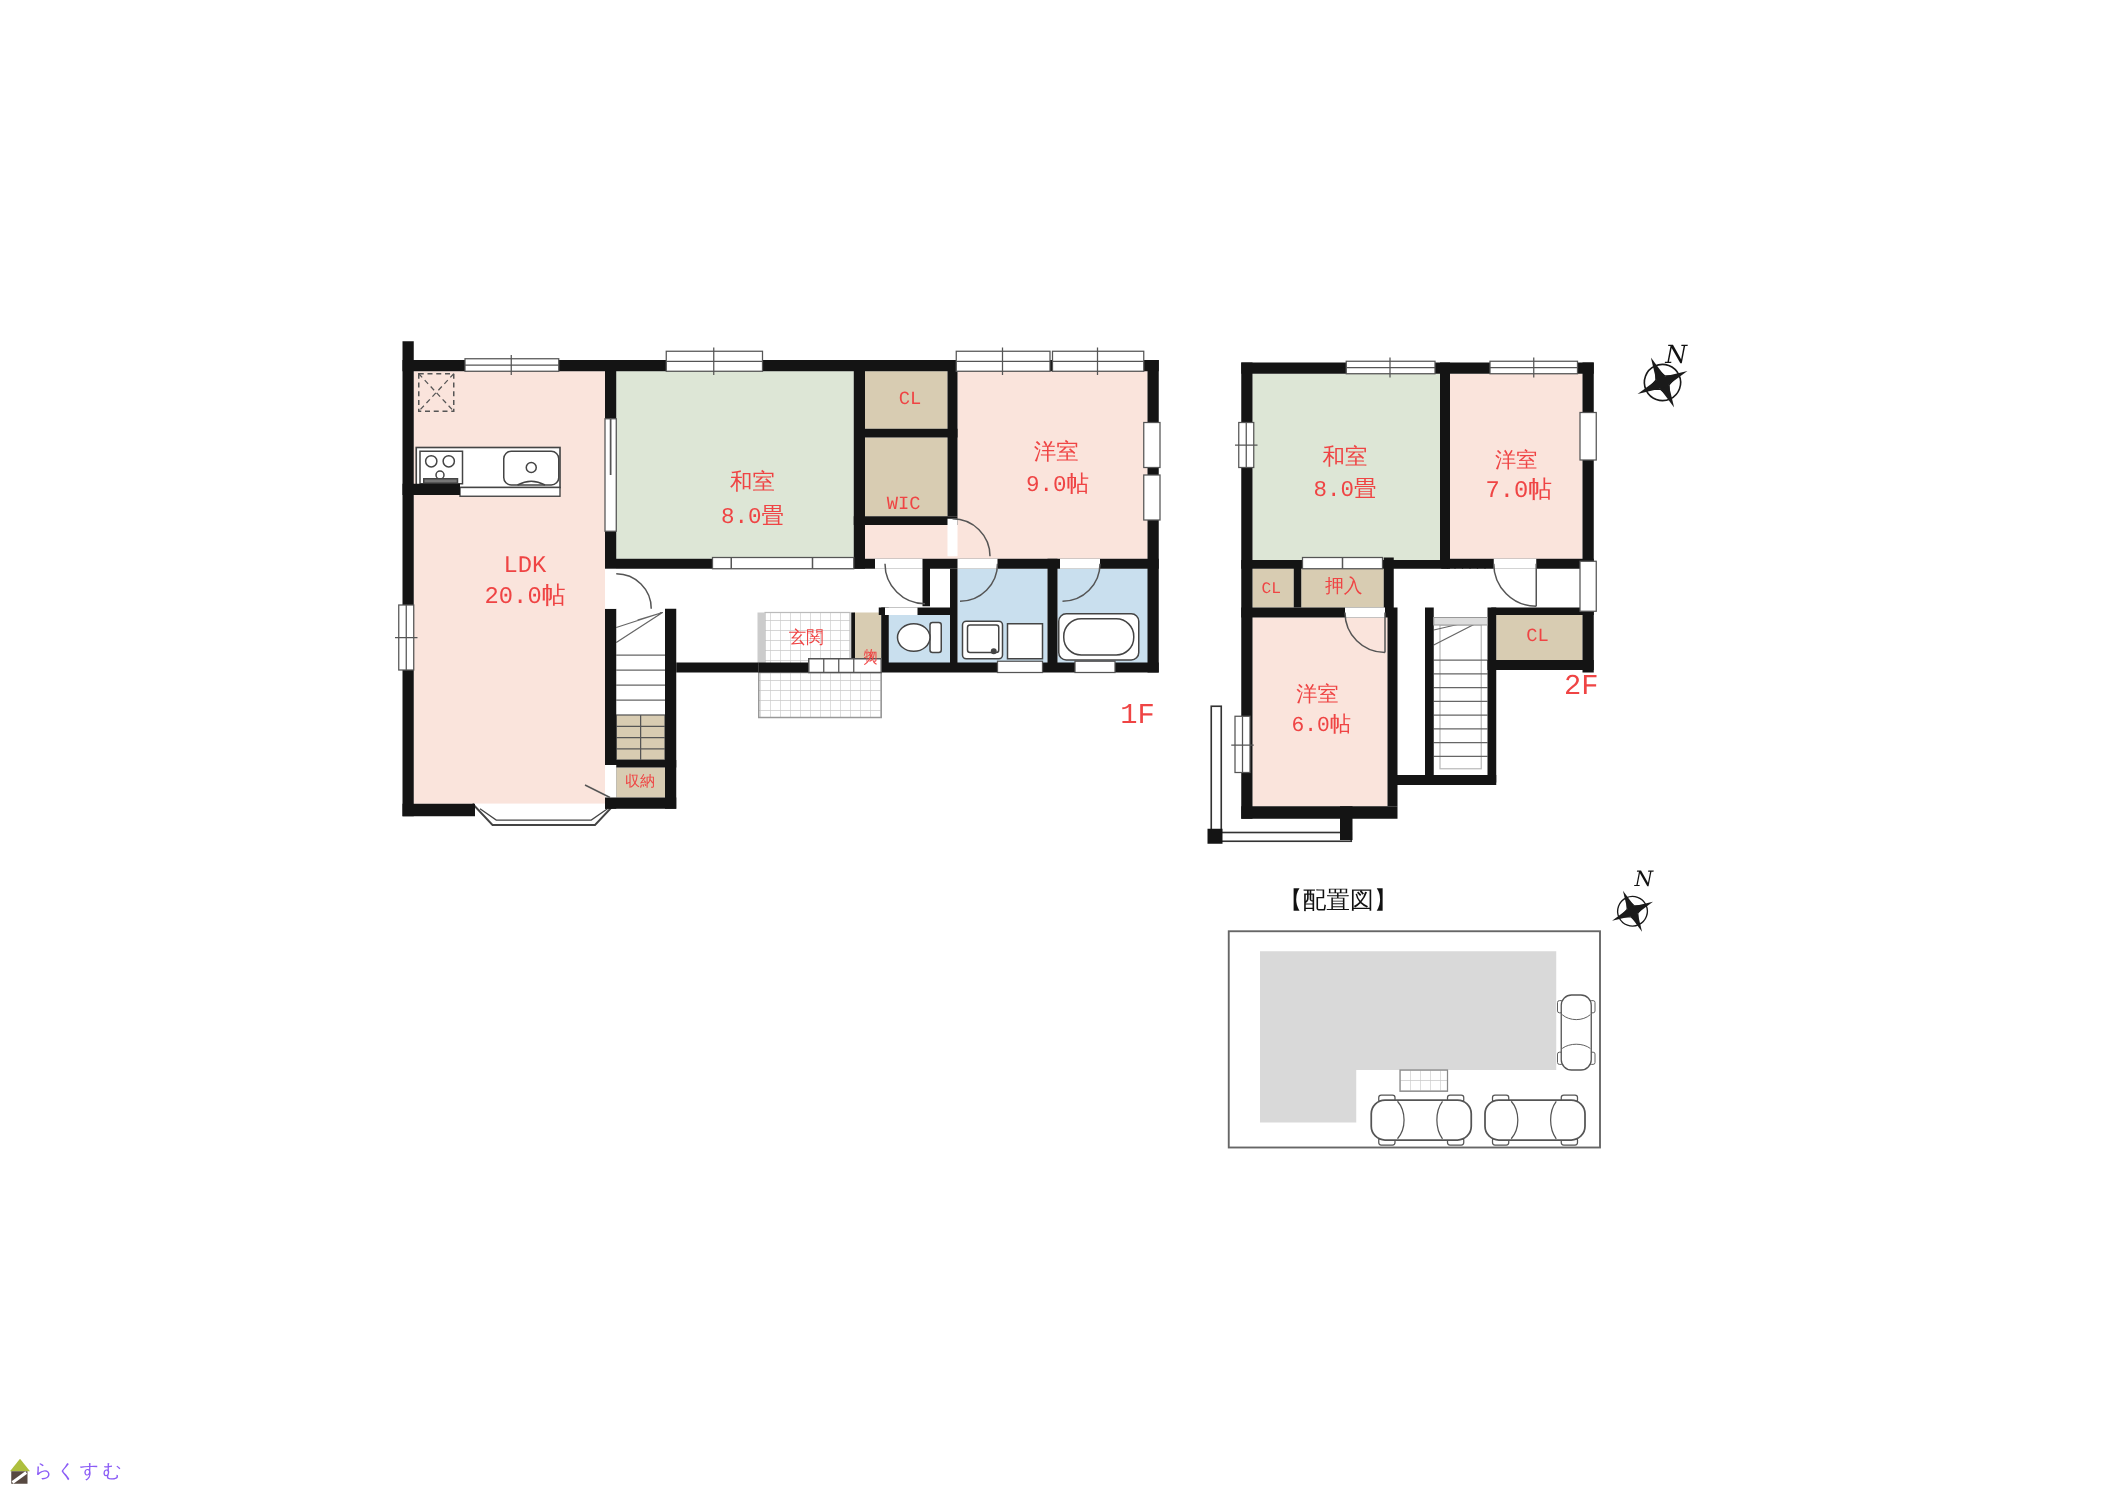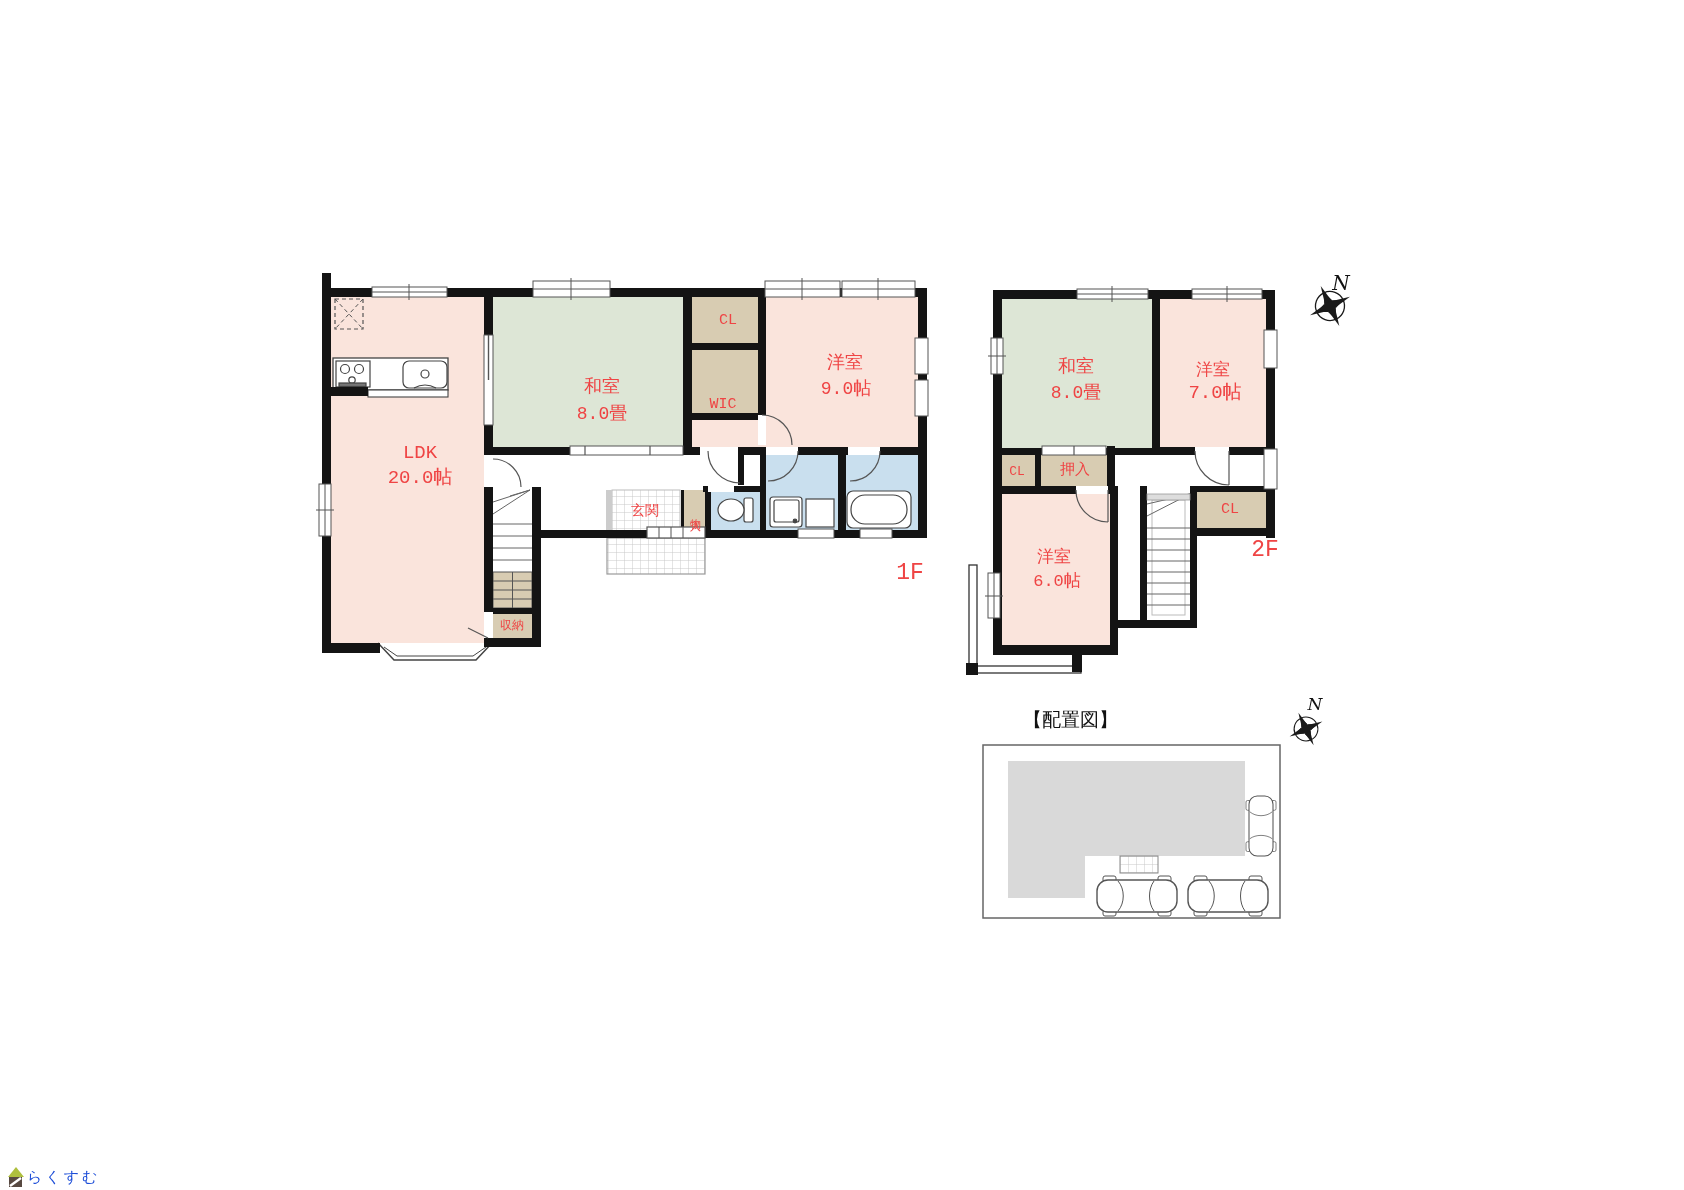--- a/index.html
+++ b/index.html
@@ -267,15 +267,15 @@
 <div class="lbl" style="left:1017px;top:471px;font-size:13px;">CL</div>
 <div class="lbl" style="left:1075px;top:470px;font-size:15px;">押入</div>
 <div class="lbl" style="left:1230px;top:509px;font-size:15px;">CL</div>
 <div class="lbl" style="left:1265px;top:550px;font-size:23px;">2F</div>
 
 <div class="lbl-left" style="left:983px;top:720px;font-size:19px;margin-left:40px;">【配置図】</div>
 
 <div class="lbl north" style="left:1341px;top:283px;font-size:20px;">N</div>
 <div class="lbl north" style="left:1315px;top:704px;font-size:17px;">N</div>
 
-<div class="lbl-left logo-text" style="left:27px;top:1177px;color:#1d4ed8;">らくすむ</div>
+<div class="lbl-left logo-text" style="left:27px;top:1177px;color:#8b5cf6;">らくすむ</div>
 
 </div>
 
 </body></html>

